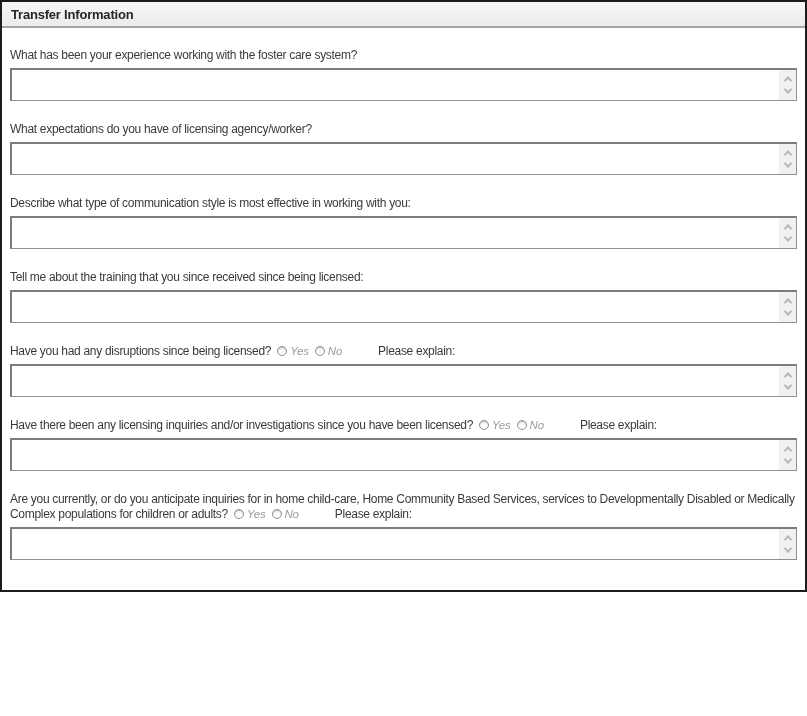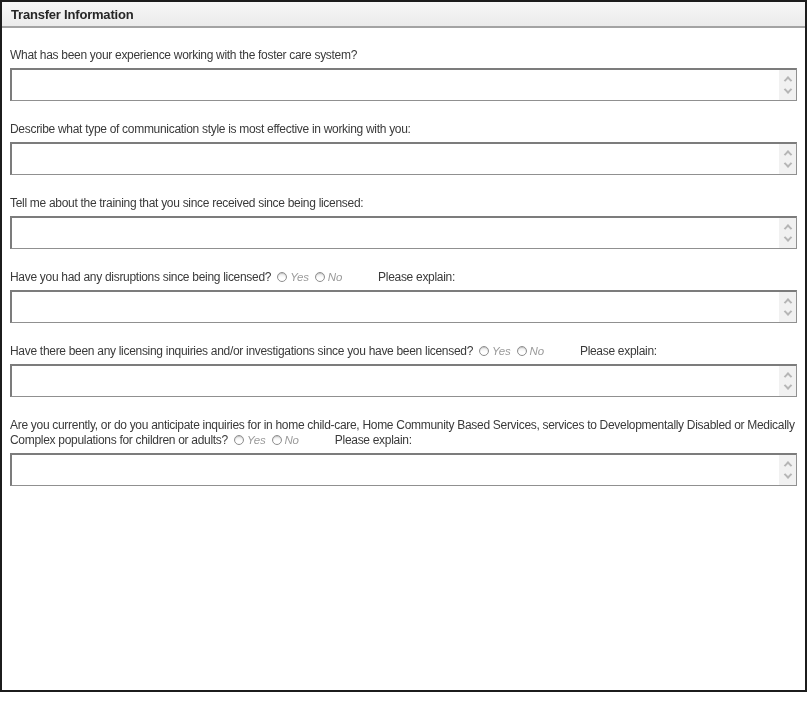--- a/index.html
+++ b/index.html
@@ -1,21 +1,21 @@
 <!DOCTYPE html>
 <html><head>
 <meta charset="utf-8">
 <style>
   * { box-sizing: border-box; }
   html, body { margin: 0; padding: 0; background: #fff; }
   body { font-family: "Liberation Sans", sans-serif; }
 
   .page {
     width: 807px;
-    height: 692px;
+    height: 592px;
     border: 2px solid #1c1c1c;
     background: #ffffff;
     overflow: hidden;
     position: relative;
   }
 
   .header {
     height: 26px;
     background: linear-gradient(#f7f7f7, #ebebeb);
     border-bottom: 2px solid #a3a3a3;
@@ -116,20 +116,31 @@
         <span>What has been your experience working with the foster care system?</span>
       </div>
       <div class="ta">
         <div class="sb">
           <span class="chev up"></span>
           <span class="chev dn"></span>
         </div>
       </div>
     </div>
 
+    <div class="q">
+      <div class="q-label">
+        <span>What expectations do you have of licensing agency/worker?</span>
+      </div>
+      <div class="ta">
+        <div class="sb">
+          <span class="chev up"></span>
+          <span class="chev dn"></span>
+        </div>
+      </div>
+    </div>
 
     <div class="q">
       <div class="q-label">
         <span>Describe what type of communication style is most effective in working with you:</span>
       </div>
       <div class="ta">
         <div class="sb">
           <span class="chev up"></span>
           <span class="chev dn"></span>
         </div>

